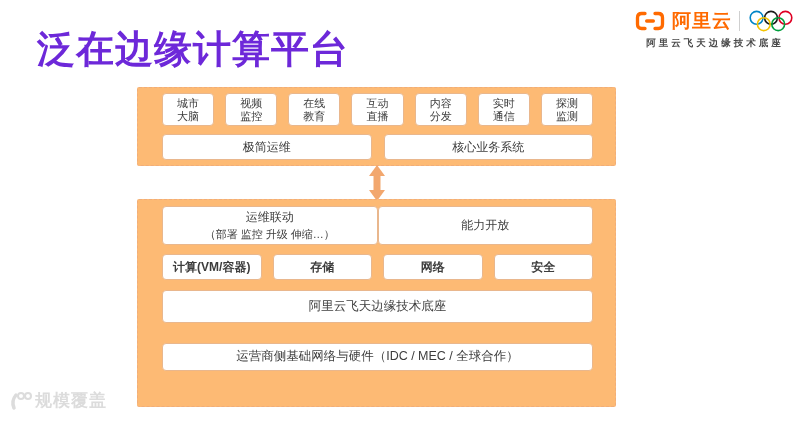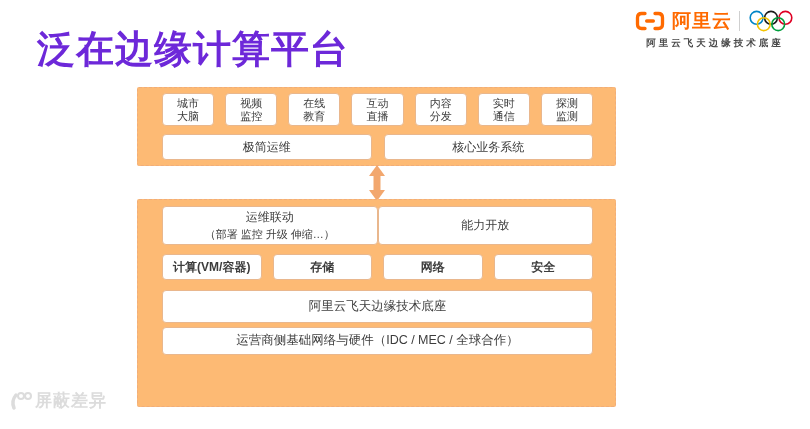--- a/index.html
+++ b/index.html
@@ -100,21 +100,21 @@
   .box-title { font-size: 12px; line-height: 17px; }
   .box-sub { font-size: 11px; line-height: 16px; }
 
   .sched-box { margin-top: 7px; height: 40px; }
   .sched-box .box-title { font-size: 12.5px; }
 
   .res-row { display: flex; gap: 11px; margin-top: 9px; height: 26px; font-weight: bold; }
   .res-row .box { flex: 1; font-size: 12px; }
 
   .base-box { margin-top: 10px; height: 33px; font-size: 12.5px; }
-  .infra-box { margin-top: 4px; height: 28px; font-size: 12.5px; }
+  .infra-box { margin-top: 20px; height: 28px; font-size: 12.5px; }
 
   
   .arrow-wrap {
     position: absolute;
     left: 368px;
     top: 165px;
     width: 18px;
     height: 36px;
   }
 
@@ -222,16 +222,16 @@
     <div class="box base-box">阿里云飞天边缘技术底座</div>
     <div class="box infra-box">运营商侧基础网络与硬件（IDC / MEC / 全球合作）</div>
   </div>
 
   <div class="watermark">
     <svg width="24" height="20" viewBox="0 0 24 20">
       <path d="M6 17 Q3 10 8 4" fill="none" stroke="#DCDCDC" stroke-width="3.5" stroke-linecap="round"></path>
       <circle cx="13" cy="5" r="3" fill="none" stroke="#DCDCDC" stroke-width="2"></circle>
       <circle cx="20" cy="5" r="3" fill="none" stroke="#DCDCDC" stroke-width="2"></circle>
     </svg>
-    <span class="wm-text">屏蔽差异</span>
+    <span class="wm-text">规模覆盖</span>
   </div>
 
 </div>
 
 </body></html>

